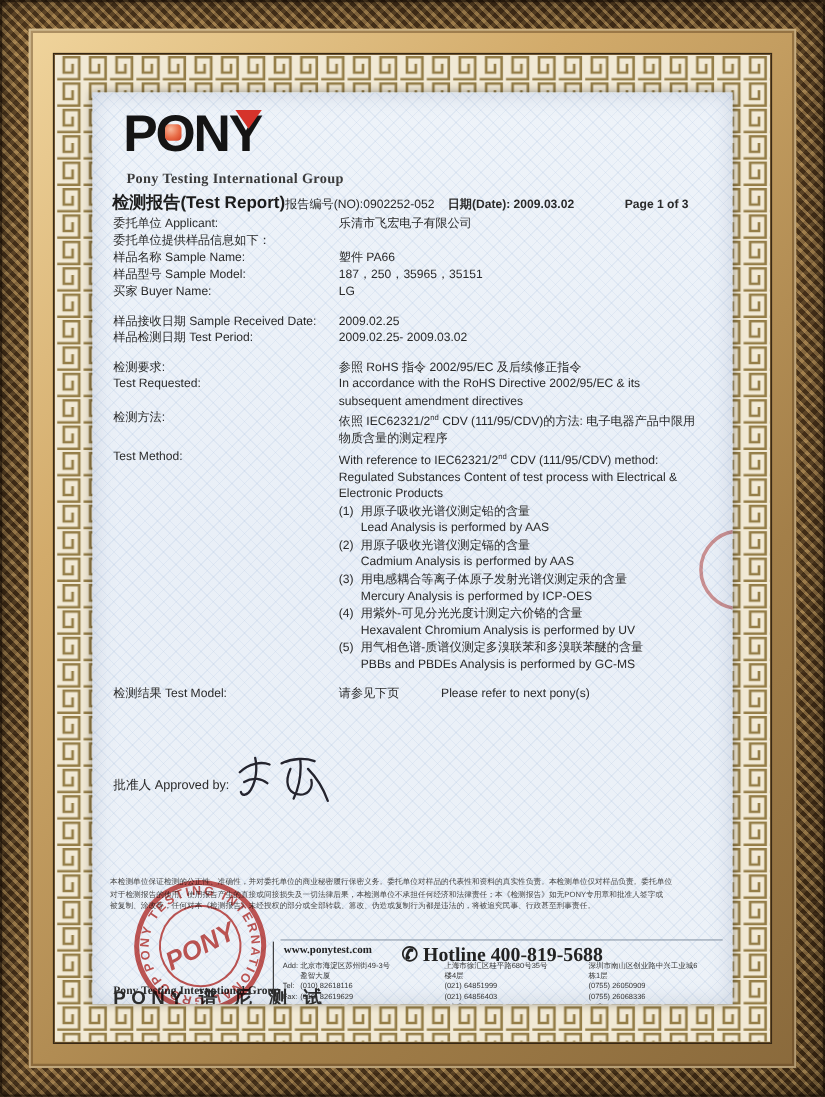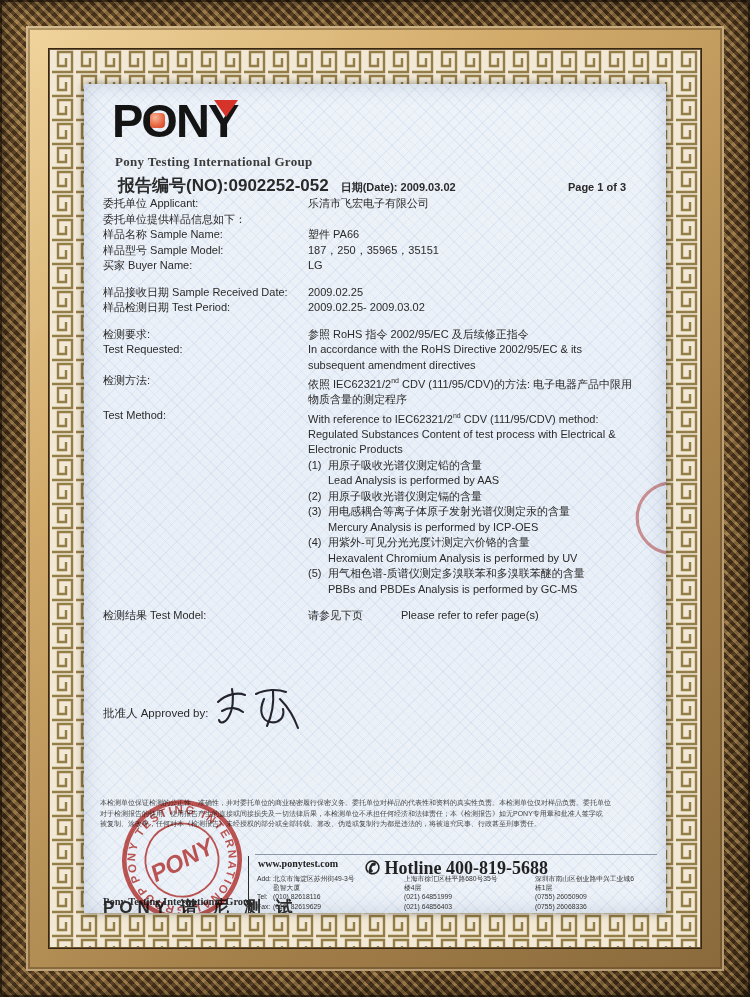--- a/index.html
+++ b/index.html
@@ -49,21 +49,21 @@
   .logo .y-wrap{position:relative;display:inline-block;}
   .logo .y-tri{position:absolute;right:-1px;top:4px;width:0;height:0;
     border-left:12px solid transparent;border-right:12px solid transparent;
     border-top:17px solid #d6332b;}
   .tagline{position:absolute;left:31px;top:70px;font-family:"Liberation Serif","DejaVu Serif",serif;
     font-weight:700;font-size:13px;color:#3b3b3b;letter-spacing:.3px;}
 
   
   .trow{position:absolute;left:18px;right:26px;top:90px;display:flex;align-items:baseline;}
   .rtitle{font-weight:700;font-size:15.5px;color:#1c1c1c;white-space:nowrap;}
-  .rno{margin-left:16px;font-size:17px;font-weight:700;white-space:nowrap;}
+  .rno{margin-left:0;font-size:11px;font-weight:400;white-space:nowrap;}
   .rdate{margin-left:12px;font-size:11px;font-weight:700;white-space:nowrap;}
   .rpage{margin-left:auto;margin-right:14px;font-size:11px;font-weight:700;white-space:nowrap;}
 
   
   .fields{position:absolute;left:19px;right:10px;top:112px;font-size:11px;line-height:15.5px;}
   .row{display:flex;}
   .lbl{width:205px;flex-shrink:0;}
   .val{flex:1;}
   .gap{height:11px;}
   .full{width:100%;}
@@ -125,20 +125,21 @@
   </div>
 
   <div class="paper">
 
     <div class="logo">
       <span>P</span><span class="o-wrap"><span>O</span><span class="o-sq"></span></span><span>N</span><span class="y-wrap"><span>Y</span><span class="y-tri"></span></span>
     </div>
     <div class="tagline">Pony Testing International Group</div>
 
     <div class="trow">
+      <span class="rtitle">检测报告(Test Report)</span>
       <span class="rno">报告编号(NO):0902252-052</span>
       <span class="rdate">日期(Date): 2009.03.02</span>
       <span class="rpage">Page 1 of 3</span>
     </div>
 
     <div class="fields">
       <div class="row">
         <span class="lbl">委托单位 Applicant:</span>
         <span class="val">乐清市飞宏电子有限公司</span>
       </div>
@@ -199,41 +200,42 @@
       <div class="indent">
         <div class="mrow">
           <span class="mno">(1)</span>
             <span>用原子吸收光谱仪测定铅的含量</span>
         </div>
         <div class="men">Lead Analysis is performed by AAS</div>
         <div class="mrow">
           <span class="mno">(2)</span>
             <span>用原子吸收光谱仪测定镉的含量</span>
         </div>
+        <div class="men">Cadmium Analysis is performed by AAS</div>
         <div class="mrow">
           <span class="mno">(3)</span>
             <span>用电感耦合等离子体原子发射光谱仪测定汞的含量</span>
         </div>
         <div class="men">Mercury Analysis is performed by ICP-OES</div>
         <div class="mrow">
           <span class="mno">(4)</span>
             <span>用紫外-可见分光光度计测定六价铬的含量</span>
         </div>
         <div class="men">Hexavalent Chromium Analysis is performed by UV</div>
         <div class="mrow">
           <span class="mno">(5)</span>
             <span>用气相色谱-质谱仪测定多溴联苯和多溴联苯醚的含量</span>
         </div>
         <div class="men">PBBs and PBDEs Analysis is performed by GC-MS</div>
       </div>
 
       <div class="gap"></div>
       <div class="row">
         <span class="lbl">检测结果 Test Model:</span>
-        <span class="val"><span>请参见下页</span><span class="result-sp"></span><span>Please refer to refer page(s)</span></span>
+        <span class="val"><span>请参见下页</span><span class="result-sp"></span><span>Please refer to next pony(s)</span></span>
       </div>
     </div>
 
     <div class="approved">批准人 Approved by:</div>
     <svg class="sig" width="90" height="52" viewBox="0 0 90 52">
       <g fill="none" stroke="#24242e" stroke-width="2.1" stroke-linecap="round">
         <path d="M6 20 C14 12 26 10 33 13"></path>
         <path d="M20 7 C22 16 21 28 16 36 C13 41 8 42 7 38"></path>
         <path d="M10 29 C18 24 26 26 31 30"></path>
         <path d="M44 12 C54 7 66 7 74 10"></path>

